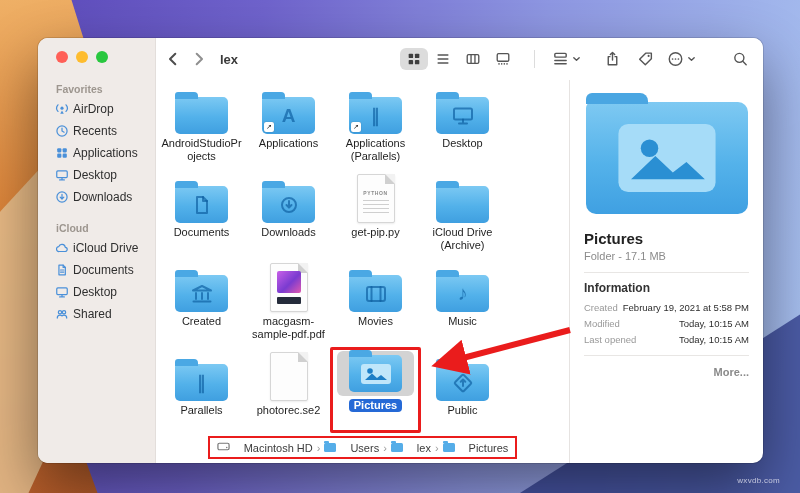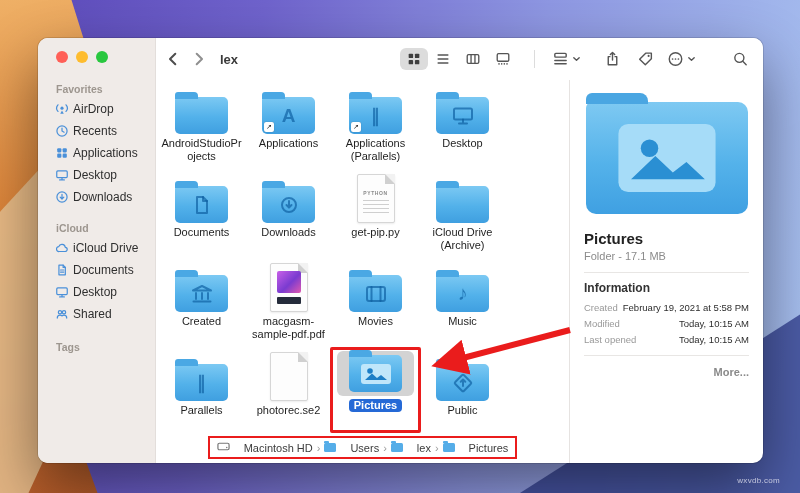--- a/index.html
+++ b/index.html
@@ -220,23 +220,20 @@
             <svg width="14" height="14" viewBox="0 0 16 16">
                 <circle cx="5.7" cy="6" r="1.9"></circle>
                 <circle cx="10.3" cy="6" r="1.9"></circle>
                 <path d="M2.6 12.6 c0-2.2 1.4-3.4 3.1-3.4 1 0 1.8.4 2.3 1 .5-.6 1.3-1 2.3-1 1.7 0 3.1 1.2 3.1 3.4"></path>
               </svg>
           </span>
           <span class="slabel">Shared</span>
         </div>
       </div>
 
-      <div class="side-sec sec-tags">
-        <div class="side-sec-label">Tags</div>
-      </div>
     </div>
 
     <div class="main">
 
       <div class="toolbar">
         <div class="tb" style="left:8px">
           <svg width="18" height="18" viewBox="0 0 18 18" style="stroke:#4d4d4d;stroke-width:2">
               <path d="M11.3 3.8 L6 9 L11.3 14.2"></path>
             </svg>
         </div>

